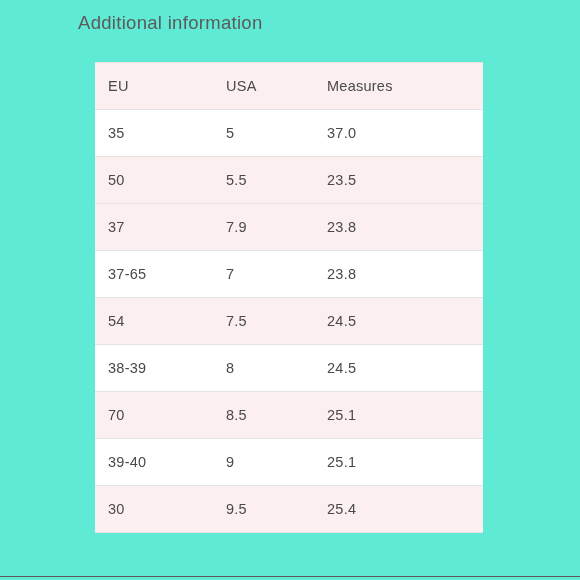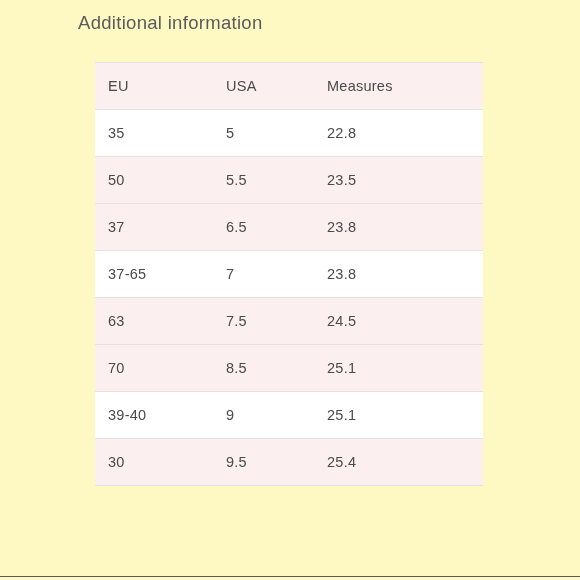--- a/index.html
+++ b/index.html
@@ -12,21 +12,21 @@
     background: #ffffff;
     font-family: "Liberation Sans", "DejaVu Sans", sans-serif;
     overflow: hidden;
     position: relative;
   }
 
   #page {
     position: relative;
     width: 580px;
     height: 580px;
-    background: #fef9c3;
+    background: #5eead4;
     overflow: hidden;
   }
 
   
   #section-title {
     position: absolute;
     left: 78px;
     top: 11px;
     font-size: 18.5px;
     line-height: 24px;
@@ -108,40 +108,45 @@
         <tr class="row-odd">
           <th>EU</th>
           <th>USA</th>
           <th>Measures</th>
         </tr>
       </thead>
       <tbody id="table-body">
           <tr class="row-even">
             <td>35</td>
             <td>5</td>
-            <td>22.8</td>
+            <td>37.0</td>
           </tr>
           <tr class="row-odd">
             <td>50</td>
             <td>5.5</td>
             <td>23.5</td>
           </tr>
           <tr class="row-odd">
             <td>37</td>
-            <td>6.5</td>
+            <td>7.9</td>
             <td>23.8</td>
           </tr>
           <tr class="row-even">
             <td>37-65</td>
             <td>7</td>
             <td>23.8</td>
           </tr>
           <tr class="row-odd">
-            <td>63</td>
+            <td>54</td>
             <td>7.5</td>
+            <td>24.5</td>
+          </tr>
+          <tr class="row-even">
+            <td>38-39</td>
+            <td>8</td>
             <td>24.5</td>
           </tr>
           <tr class="row-odd">
             <td>70</td>
             <td>8.5</td>
             <td>25.1</td>
           </tr>
           <tr class="row-even">
             <td>39-40</td>
             <td>9</td>

